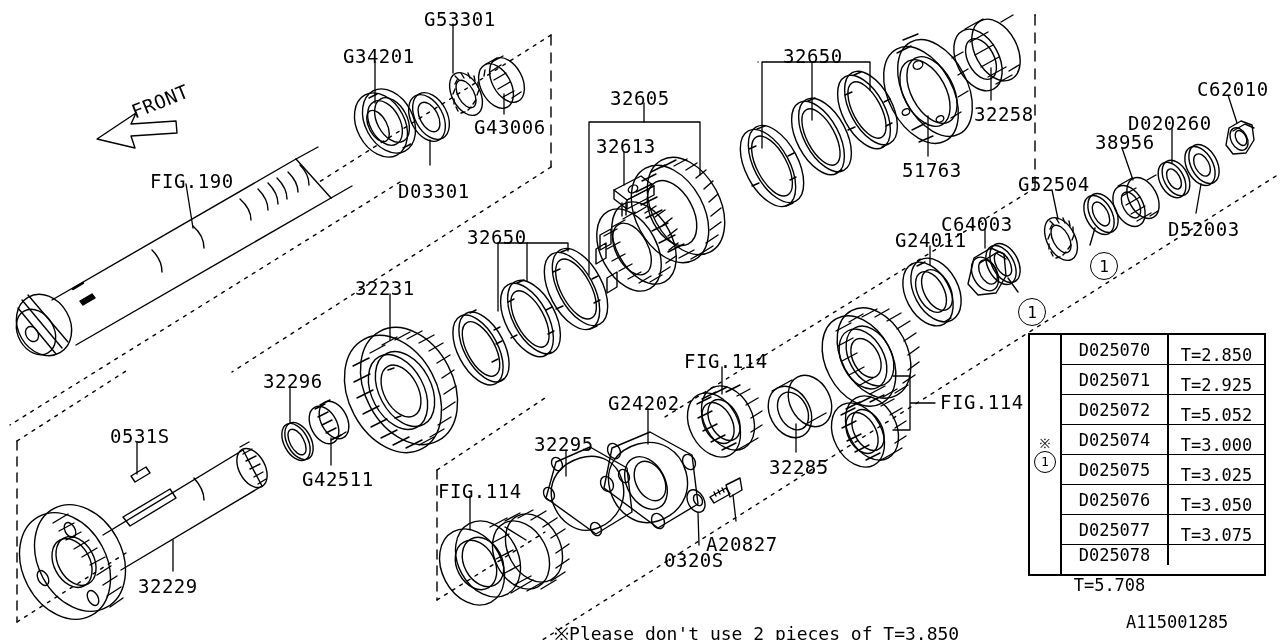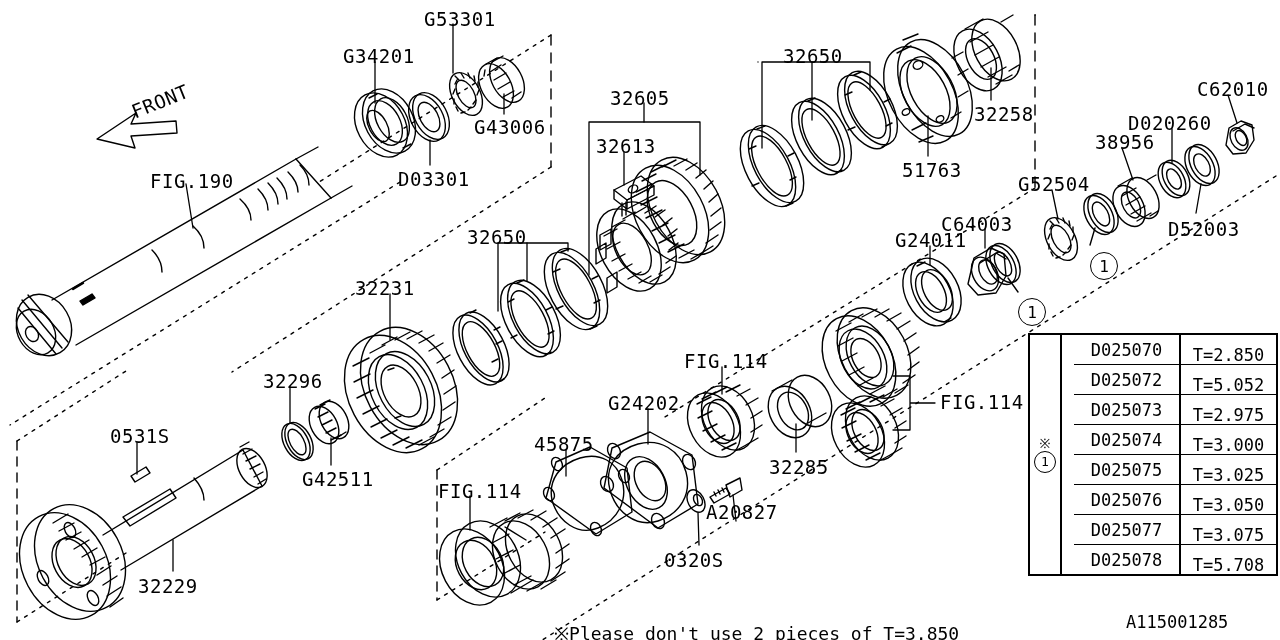--- a/index.html
+++ b/index.html
@@ -14,23 +14,23 @@
   .drawno{position:absolute;font-family:"DejaVu Sans Mono","Liberation Mono",monospace;
           font-size:17px;color:#000;white-space:pre;text-align:right;}
   
   #spec-table{position:absolute;left:1028px;top:333px;border:2px solid #000;
               background:#fff;display:flex;flex-direction:row;}
   #spec-mark{width:30px;display:flex;flex-direction:column;align-items:center;
              justify-content:center;font-family:"DejaVu Sans Mono",monospace;font-size:14px;}
   #spec-mark .star{line-height:1;font-size:13px;}
   #spec-mark .circnum{width:20px;height:20px;border:1.5px solid #000;border-radius:50%;
              display:flex;align-items:center;justify-content:center;font-size:13px;margin-top:1px;}
-  #spec-rows{border-left:2px solid #000;padding-left:12px;}
+  #spec-rows{border-left:2px solid #000;}
   .spec-row{display:flex;height:29px;border-bottom:1px solid #000;}
-  .spec-row:last-child{border-bottom:none;}
+  .spec-row:last-child{border-bottom:none;flex-direction:column;}
   .spec-part{width:105px;border-right:2px solid #000;display:flex;align-items:center;
              justify-content:center;font-family:"DejaVu Sans Mono",monospace;font-size:17px;}
   .spec-thk{width:95px;display:flex;align-items:center;justify-content:center;
             font-family:"DejaVu Sans Mono",monospace;font-size:17px;margin-top:10px;}
   .circ-marker{position:absolute;width:26px;height:26px;border:1.6px solid #000;
                border-radius:50%;display:flex;align-items:center;justify-content:center;
                font-family:"DejaVu Sans Mono",monospace;font-size:16px;background:#fff;}
 </style>
 </head>
 <body>
@@ -505,21 +505,21 @@
       </g>
     </g>
   </svg>
 
   <div class="lbl" style="left:129px;top:104px;transform:rotate(-22deg);transform-origin:left top;">FRONT</div>
 
   <div class="lbl" style="left:150px;top:172px">FIG.190</div>
   <div class="lbl" style="left:343px;top:47px">G34201</div>
   <div class="lbl" style="left:424px;top:10px">G53301</div>
   <div class="lbl" style="left:474px;top:118px">G43006</div>
-  <div class="lbl" style="left:398px;top:170px">D03301</div>
+  <div class="lbl" style="left:398px;top:182px">D03301</div>
   <div class="lbl" style="left:610px;top:89px">32605</div>
   <div class="lbl" style="left:596px;top:137px">32613</div>
   <div class="lbl" style="left:467px;top:228px">32650</div>
   <div class="lbl" style="left:355px;top:279px">32231</div>
   <div class="lbl" style="left:263px;top:372px">32296</div>
   <div class="lbl" style="left:302px;top:470px">G42511</div>
   <div class="lbl" style="left:110px;top:427px">0531S</div>
   <div class="lbl" style="left:138px;top:577px">32229</div>
   <div class="lbl" style="left:783px;top:47px">32650</div>
   <div class="lbl" style="left:902px;top:161px">51763</div>
@@ -529,50 +529,50 @@
   <div class="lbl" style="left:1128px;top:114px">D020260</div>
   <div class="lbl" style="left:1197px;top:80px">C62010</div>
   <div class="lbl" style="left:1168px;top:220px">D52003</div>
   <div class="lbl" style="left:941px;top:215px">C64003</div>
   <div class="lbl" style="left:895px;top:231px">G24011</div>
   <div class="lbl" style="left:684px;top:352px">FIG.114</div>
   <div class="lbl" style="left:940px;top:393px">FIG.114</div>
   <div class="lbl" style="left:438px;top:482px">FIG.114</div>
   <div class="lbl" style="left:769px;top:458px">32285</div>
   <div class="lbl" style="left:608px;top:394px">G24202</div>
-  <div class="lbl" style="left:534px;top:435px">45875</div>
-  <div class="lbl" style="left:706px;top:503px">A20827</div>
+  <div class="lbl" style="left:534px;top:435px">32295</div>
+  <div class="lbl" style="left:706px;top:535px">A20827</div>
   <div class="lbl" style="left:664px;top:551px">0320S</div>
 
   <div class="circ-marker" style="left:1018px;top:298px">1</div>
   <div class="circ-marker" style="left:1090px;top:252px">1</div>
 
   <div class="note" style="left:554px;top:579px">※Please don't use 2 pieces of T=3.850</div>
 
   <div class="drawno" style="left:1126px;top:612px">A115001285</div>
 
   <div id="spec-table">
     <div id="spec-mark">
       <span class="star">※</span>
       <span class="circnum">1</span>
     </div>
     <div id="spec-rows">
         <div class="spec-row">
           <div class="spec-part">D025070</div>
           <div class="spec-thk">T=2.850</div>
         </div>
         <div class="spec-row">
+          <div class="spec-part">D025071</div>
+          <div class="spec-thk">T=2.925</div>
+        </div>
+        <div class="spec-row">
           <div class="spec-part">D025072</div>
           <div class="spec-thk">T=5.052</div>
         </div>
         <div class="spec-row">
-          <div class="spec-part">D025073</div>
-          <div class="spec-thk">T=2.975</div>
-        </div>
-        <div class="spec-row">
           <div class="spec-part">D025074</div>
           <div class="spec-thk">T=3.000</div>
         </div>
         <div class="spec-row">
           <div class="spec-part">D025075</div>
           <div class="spec-thk">T=3.025</div>
         </div>
         <div class="spec-row">
           <div class="spec-part">D025076</div>
           <div class="spec-thk">T=3.050</div>

